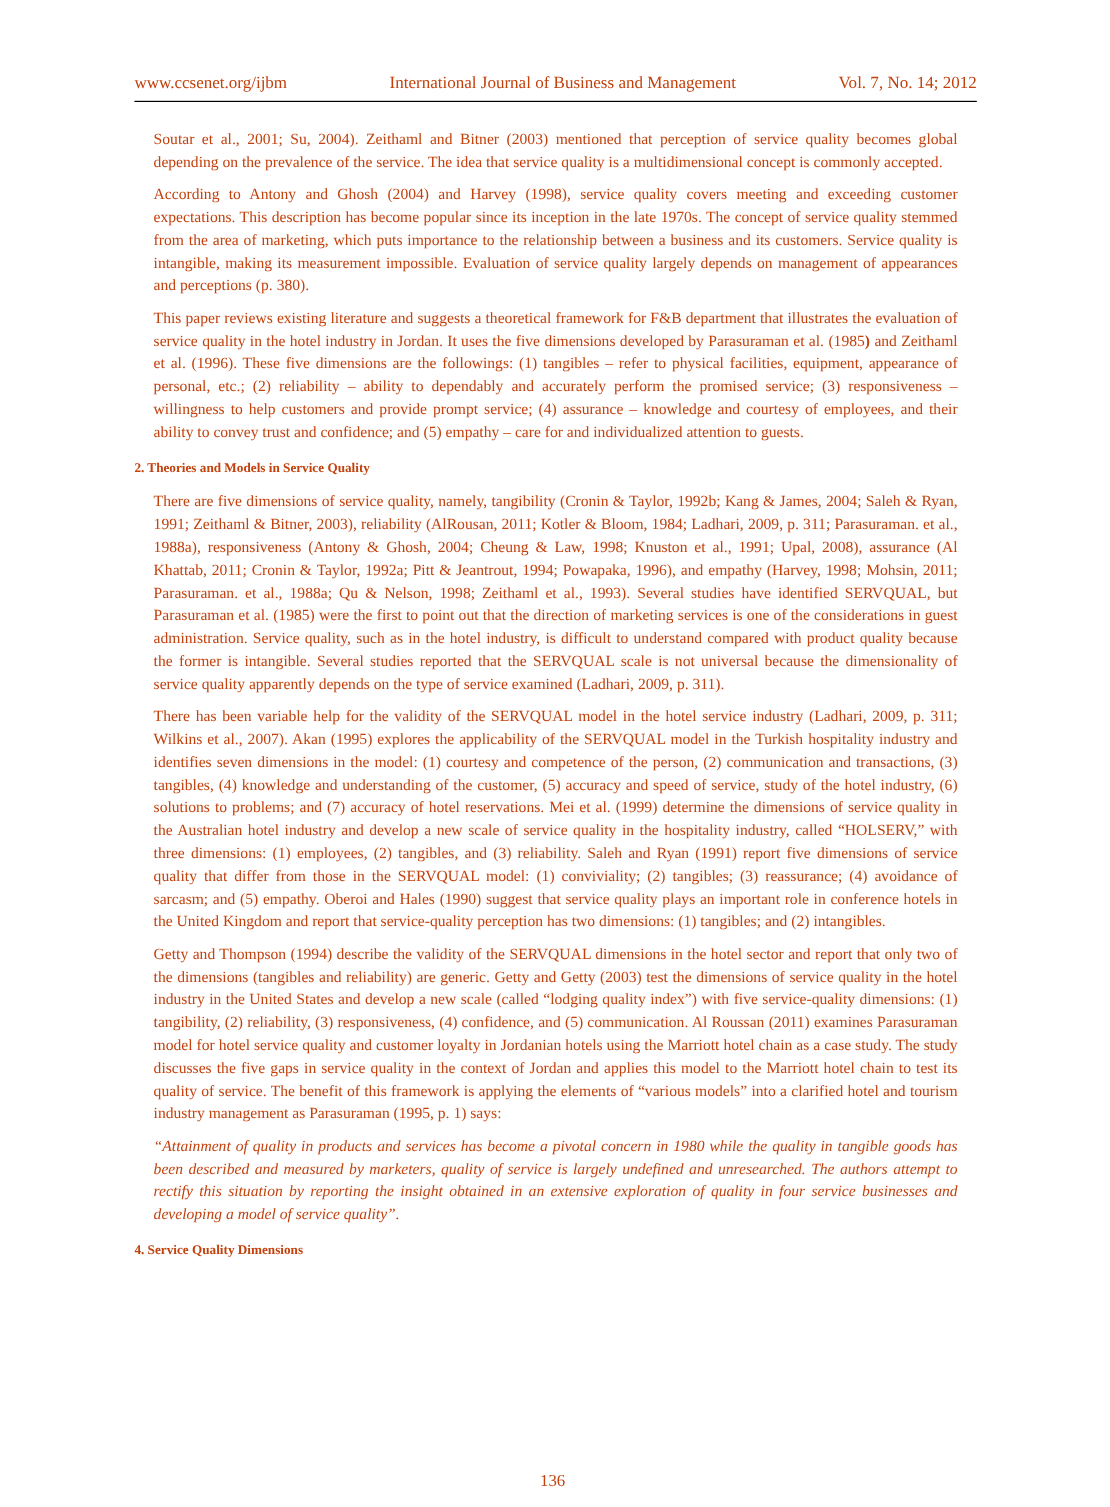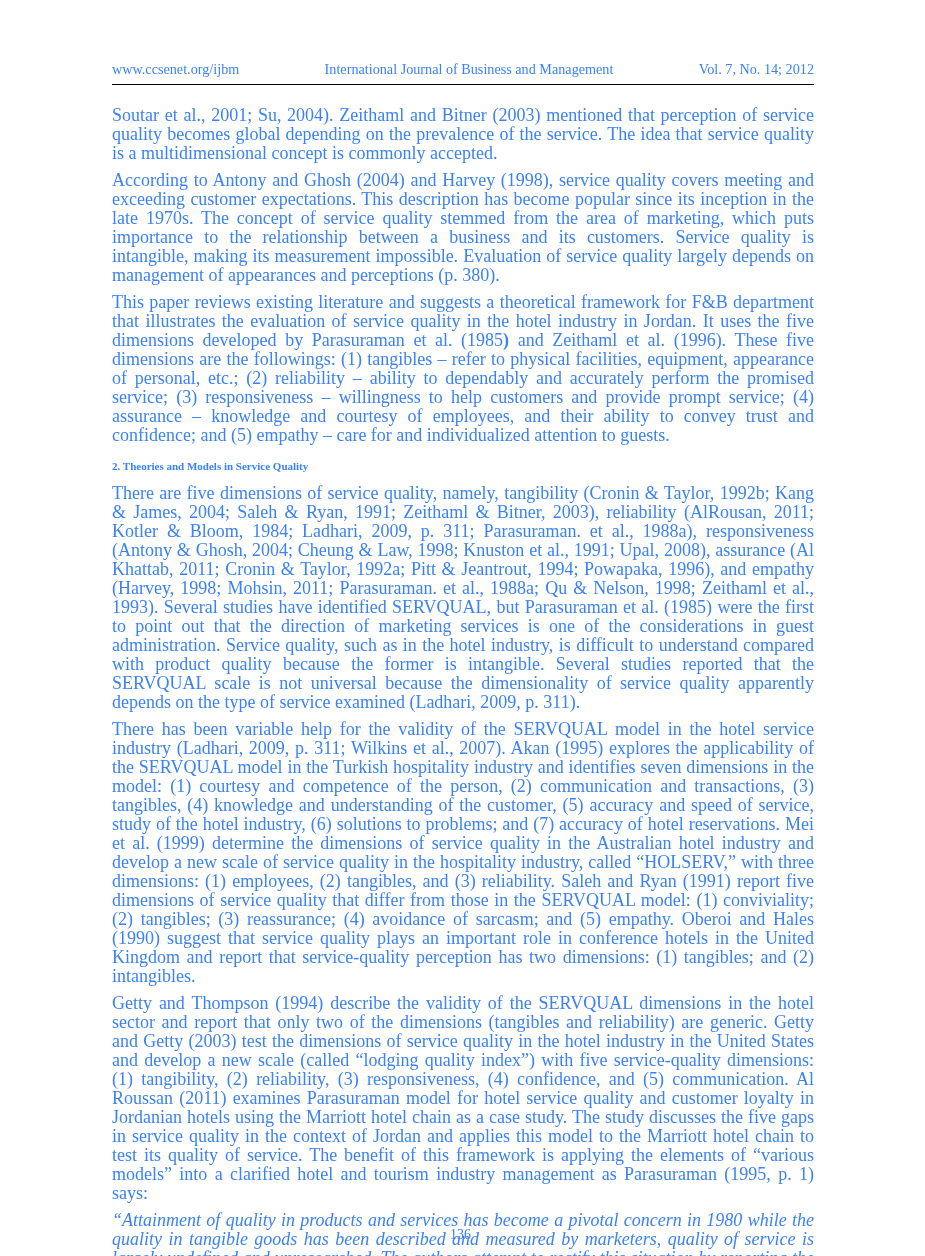--- a/index.html
+++ b/index.html
@@ -5,44 +5,44 @@
   html, body {
     margin: 0;
     padding: 0;
     background: #ffffff;
   }
   .page {
     position: relative;
     width: 921px;
     height: 1256px;
     background: #ffffff;
-    color: #3b82f6;
+    color: #c2410c;
     font-family: "Liberation Serif", "DejaVu Serif", serif;
     overflow: hidden;
     box-sizing: border-box;
   }
   .margins {
     padding: 0 107px 0 112px;
   }
   .header-row {
     display: flex;
     justify-content: space-between;
     align-items: baseline;
     padding-top: 61px;
     font-size: 14.2px;
   }
   .header-rule {
     border-bottom: 1.5px solid #000000;
     margin-top: 6px;
   }
   .body-text p {
-    font-size: 18px;
+    font-size: 13px;
     line-height: 19px;
     text-align: justify;
-    margin: 8px 0;
+    margin: 8px 16px;
   }
   .body-text p.first {
     margin-top: 21px;
   }
   .section-heading {
     font-size: 11px;
     line-height: 19px;
     font-weight: bold;
     margin: 12px 0 8px 0;
   }

